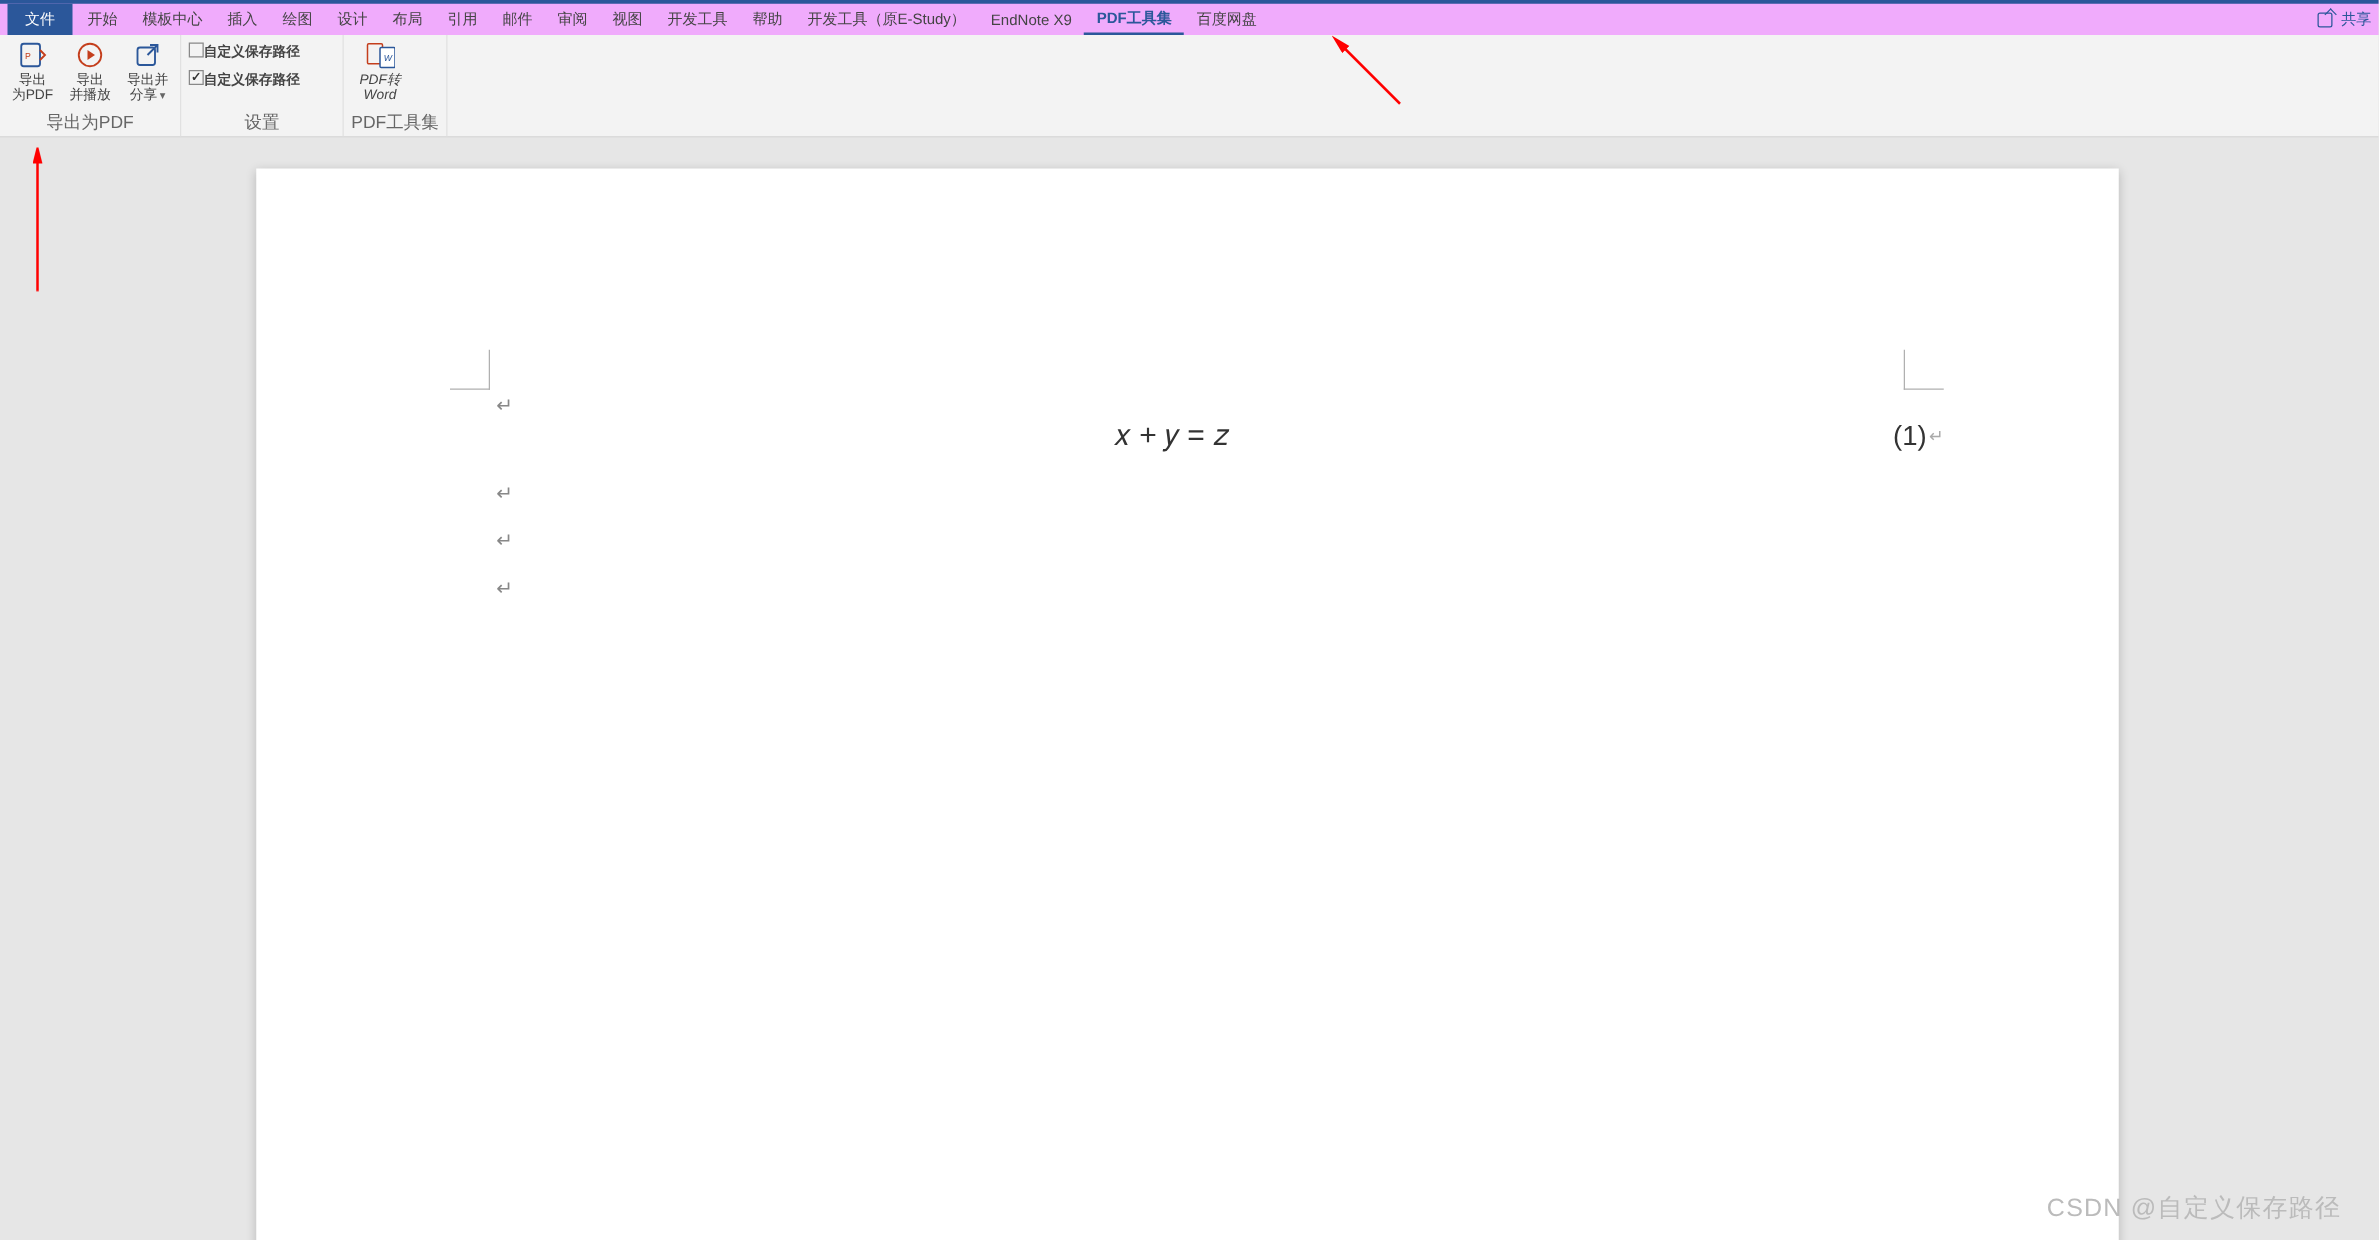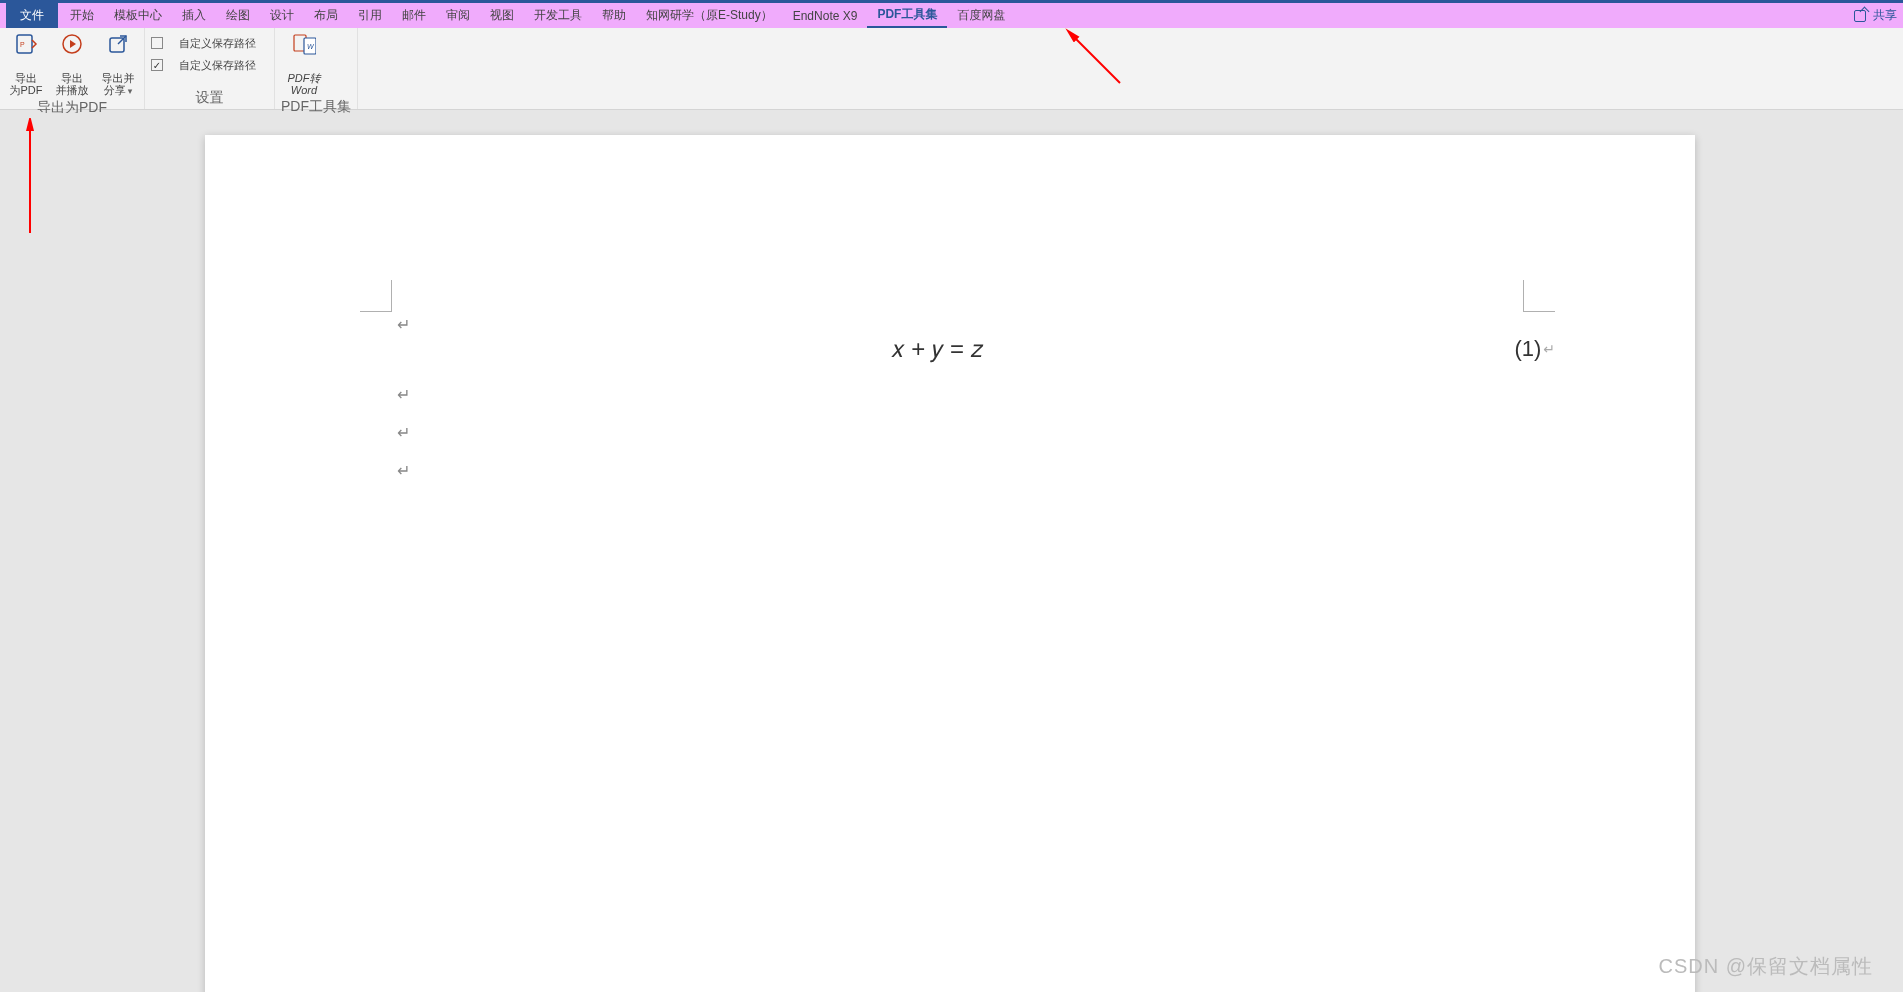--- a/index.html
+++ b/index.html
@@ -11,24 +11,24 @@
 .menubar .tab.file { background:#2b579a; color:#fff; padding:0 14px; margin-right:2px; }
 .menubar .tab.active { color:#2b579a; font-weight:bold; border-bottom:2px solid #2b579a; }
 .menubar .right { display:flex; align-items:center; font-size:12px; color:#2b579a; gap:7px; }
 .share-icon{width:12px;height:12px;border:1.5px solid #2b579a;border-radius:2px;position:relative;}
 .share-icon::after{content:'';position:absolute;top:-3px;right:-3px;width:6px;height:6px;border-top:1.5px solid #2b579a;border-right:1.5px solid #2b579a;transform:rotate(-45deg);} 
 
 .ribbon { height:82px; background:#f3f3f3; border-bottom:1px solid #d4d4d4; display:flex; font-size:11px; color:#444; }
 .group { display:flex; flex-direction:column; border-right:1px solid #e1e1e1; padding:4px 6px 2px 6px; }
 .group .body { flex:1; display:flex; gap:6px; align-items:flex-start; }
 .group .label { text-align:center; font-size:14px; color:#666; padding-top:2px;}
-.btn-lg { display:flex; flex-direction:column; align-items:center; width:40px; cursor:pointer; gap:16px;}
+.btn-lg { display:flex; flex-direction:column; align-items:center; width:40px; cursor:pointer; gap:2px;}
 .btn-lg .ic{ width:24px; height:24px; display:flex; align-items:center; justify-content:center; }
 .btn-lg .txt { text-align:center; line-height:12px; font-size:11px;}
-.chk-row{display:flex;align-items:center;gap:16px;height:18px;}
+.chk-row{display:flex;gap:0;height:18px;font-weight:bold;}
 .chk{width:12px;height:12px;border:1px solid #888;display:flex;align-items:center;justify-content:center;font-size:10px;color:#333;}
 .chk.on::after{content:'✓';}
 .drop::after{content:'▾';font-size:9px;margin-left:2px;color:#666;}
 
 .canvas { position:absolute; top:113px; left:0; right:0; bottom:0; background:#e6e6e6; overflow:auto;}
 .page { position:absolute; left:205px; top:22px; width:1490px; height:1900px; background:#fff; box-shadow:0 2px 8px rgba(0,0,0,.2); }
 .corner{position:absolute;width:32px;height:32px;}
 .corner.tl{left:155px;top:145px;border-right:1px solid #b0b0b0;border-bottom:1px solid #b0b0b0;}
 .corner.tr{right:140px;top:145px;border-left:1px solid #b0b0b0;border-bottom:1px solid #b0b0b0;}
 .para{color:#888;font-size:16px;}
@@ -52,21 +52,21 @@
     <div class="tab">插入</div>
     <div class="tab">绘图</div>
     <div class="tab">设计</div>
     <div class="tab">布局</div>
     <div class="tab">引用</div>
     <div class="tab">邮件</div>
     <div class="tab">审阅</div>
     <div class="tab">视图</div>
     <div class="tab">开发工具</div>
     <div class="tab">帮助</div>
-    <div class="tab">知网研学（原E-Study）</div>
+    <div class="tab">开发工具（原E-Study）</div>
     <div class="tab">EndNote X9</div>
     <div class="tab active">PDF工具集</div>
     <div class="tab">百度网盘</div>
   </div>
   <div class="right">
     <span class="share-icon"></span>
     <span>共享</span>
   </div>
 </div>
 
@@ -170,13 +170,13 @@
   <svg width="60" height="60">
       <defs>
         <marker id="ah2" markerWidth="8" markerHeight="8" refX="4" refY="2" orient="auto">
           <path d="M0,0 L8,2 L0,4 z" fill="#ff0000"></path>
         </marker>
       </defs>
       <line x1="55" y1="55" x2="6" y2="6" stroke="#ff0000" stroke-width="2" marker-end="url(#ah2)"></line>
     </svg>
 </div>
 
-<div class="watermark">CSDN @保留文档属性</div>
+<div class="watermark">CSDN @自定义保存路径</div>
 
 </body></html>

